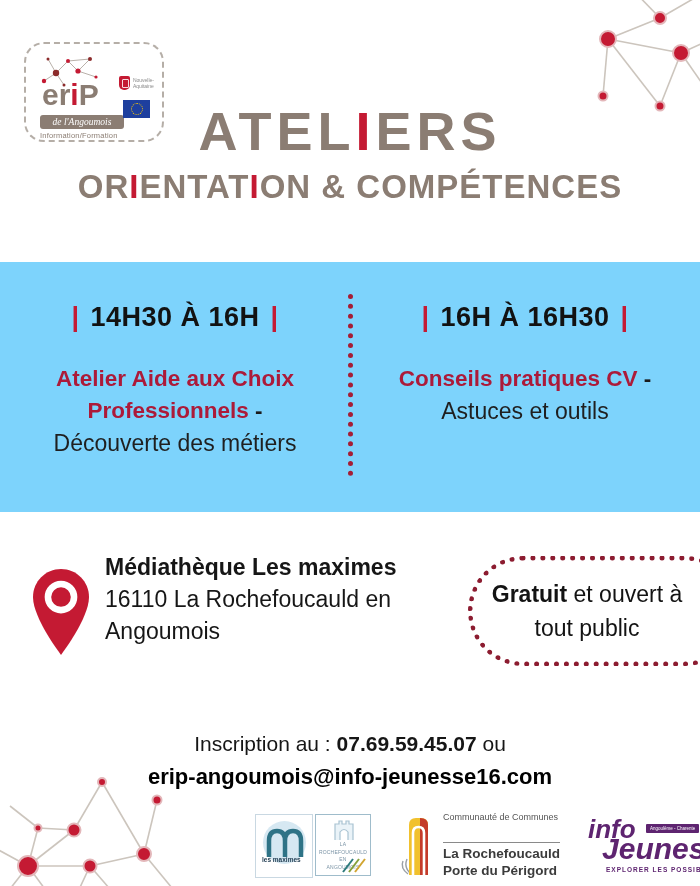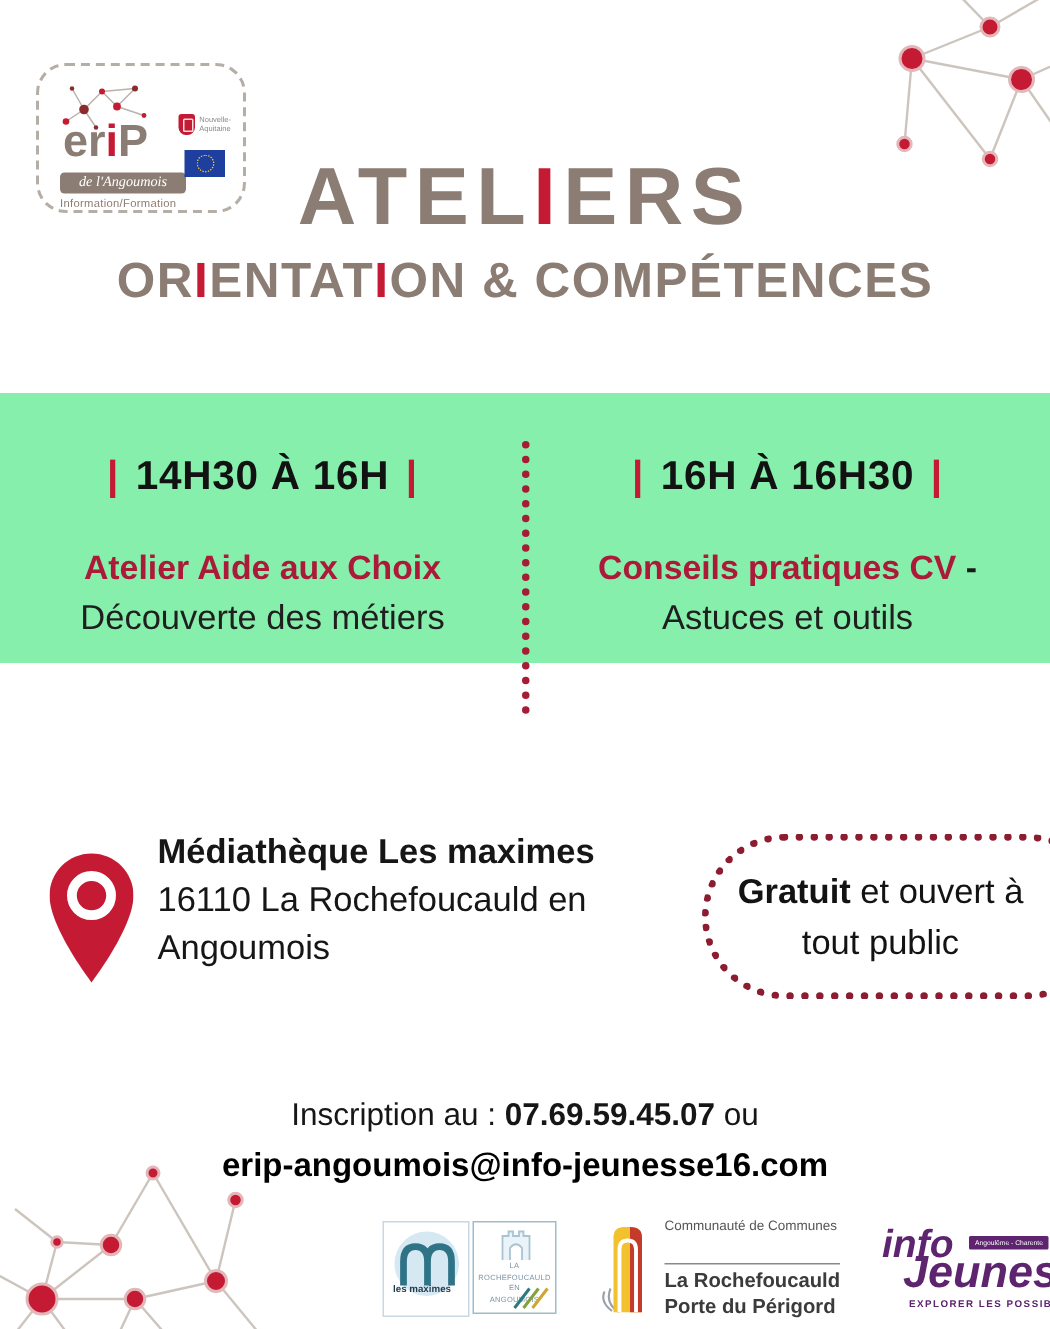--- a/index.html
+++ b/index.html
@@ -30,21 +30,21 @@
   .eu-stars{width:10px;height:10px;border:1.5px dotted #ffcc00;border-radius:50%;}
   
   .net-tr{position:absolute;right:0;top:0;}
   .net-bl{position:absolute;left:0;bottom:0;}
   
   .title-wrap{position:absolute;left:0;right:0;top:104px;text-align:center;}
   .main-title{margin:0;font-size:54px;font-weight:800;letter-spacing:5px;color:#8b7d73;line-height:1;}
   .sub-title{margin:12px 0 0 0;font-size:33px;font-weight:800;letter-spacing:1px;color:#8b7d73;line-height:1;}
   .red-i{color:#c41a33;}
   
-  .panel{position:absolute;left:0;top:262px;width:700px;height:180px;background:#86efac;display:flex;}
+  .panel{position:absolute;left:0;top:262px;width:700px;height:250px;background:#7dd3fc;display:flex;}
   .session{width:350px;text-align:center;padding-top:40px;box-sizing:border-box;}
   .session-time{font-size:27px;font-weight:800;color:#121212;letter-spacing:.5px;}
   .session-time .pipe{color:#c41a33;margin:0 11px;font-weight:700;}
   .session-body{margin-top:30px;font-size:22.5px;line-height:1.42;}
   .session-red{color:#ac1a39;font-weight:700;}
   .session-dash{color:#1a1a1a;font-weight:700;}
   .session-detail{color:#1f1f1f;font-weight:400;font-size:23px;}
   .divider{position:absolute;left:348px;top:294px;height:182px;width:0;border-left:5px dotted #a51d35;}
   
   .pin{position:absolute;left:33px;top:568px;}
@@ -183,20 +183,21 @@
     <h1 class="main-title"><span>ATEL</span><span class="red-i">I</span><span>ERS</span></h1>
     <h2 class="sub-title"><span>OR</span><span class="red-i">I</span><span>ENTAT</span><span class="red-i">I</span><span>ON &amp; COMPÉTENCES</span></h2>
   </div>
 
   <div class="panel">
     <div class="session">
       <div class="session-time"><span class="pipe">|</span><span>14H30 À 16H</span><span class="pipe">|</span></div>
       <div class="session-body">
         <div class="session-red">
             <div>Atelier Aide aux Choix</div>
+            <div><span>Professionnels</span><span class="session-dash"> -</span></div>
           </div>
         <div class="session-detail">Découverte des métiers</div>
       </div>
     </div>
     <div class="session">
       <div class="session-time"><span class="pipe">|</span><span>16H À 16H30</span><span class="pipe">|</span></div>
       <div class="session-body">
         <div class="session-red">
             <div><span>Conseils pratiques CV</span><span class="session-dash"> -</span></div>
           </div>

